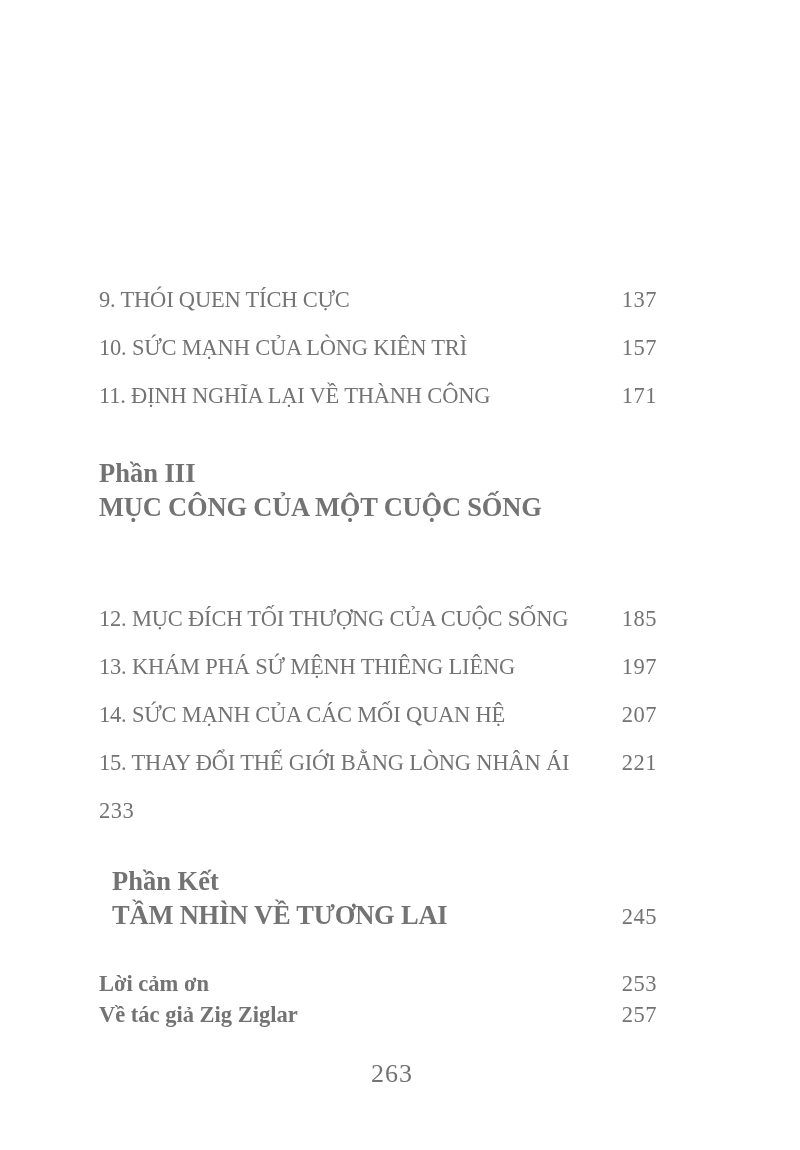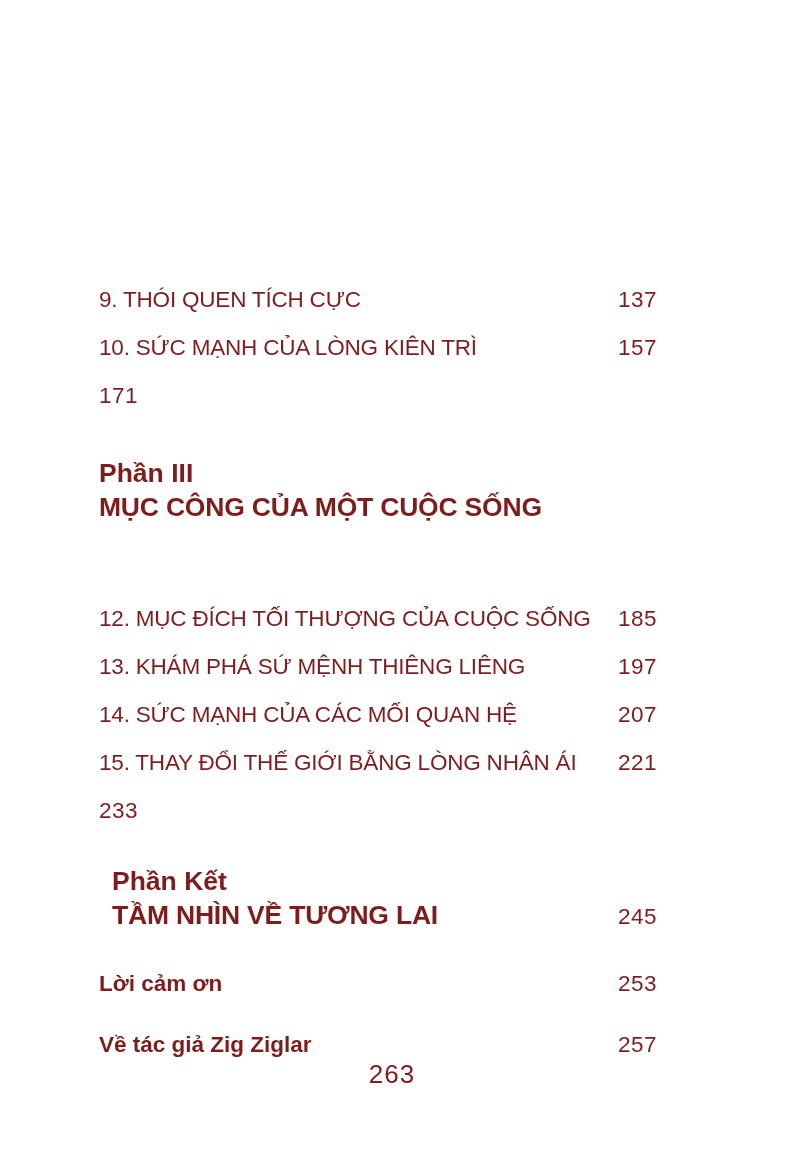--- a/index.html
+++ b/index.html
@@ -5,22 +5,22 @@
   html, body {
     margin: 0;
     padding: 0;
     background: #ffffff;
   }
   .page {
     position: relative;
     width: 765px;
     height: 1150px;
     background: #ffffff;
-    color: #7f1d1d;
-    font-family: Liberation Sans, sans-serif;
+    color: #737373;
+    font-family: Liberation Serif, serif;
     overflow: hidden;
   }
   .block {
     position: absolute;
     left: 99px;
     right: 108px;
   }
   .toc-row {
     display: flex;
     justify-content: space-between;
@@ -50,21 +50,21 @@
   }
   .section-title {
     font-size: 26.5px;
     letter-spacing: -0.2px;
     white-space: nowrap;
   }
   .section-head .page-num {
     font-weight: normal;
   }
   .back .toc-row {
-    margin-bottom: 35px;
+    margin-bottom: 5px;
   }
   .back .toc-row:last-child {
     margin-bottom: 0;
   }
   .back-label {
     font-size: 22.5px;
     font-weight: bold;
     white-space: nowrap;
   }
   .folio {
@@ -91,20 +91,21 @@
   <section class="block chapters pos-part2">
     <div class="toc-row">
       <span class="chapter-label">9. THÓI QUEN TÍCH CỰC</span>
       <span class="page-num">137</span>
     </div>
     <div class="toc-row">
       <span class="chapter-label">10. SỨC MẠNH CỦA LÒNG KIÊN TRÌ</span>
       <span class="page-num">157</span>
     </div>
     <div class="toc-row">
+      <span class="chapter-label">11. ĐỊNH NGHĨA LẠI VỀ THÀNH CÔNG</span>
       <span class="page-num">171</span>
     </div>
   </section>
 
   <section class="block section-head pos-part3h">
     <div class="section-kicker">Phần III</div>
     <div class="section-title">MỤC CÔNG CỦA MỘT CUỘC SỐNG</div>
   </section>
 
   <section class="block chapters pos-part3c">

